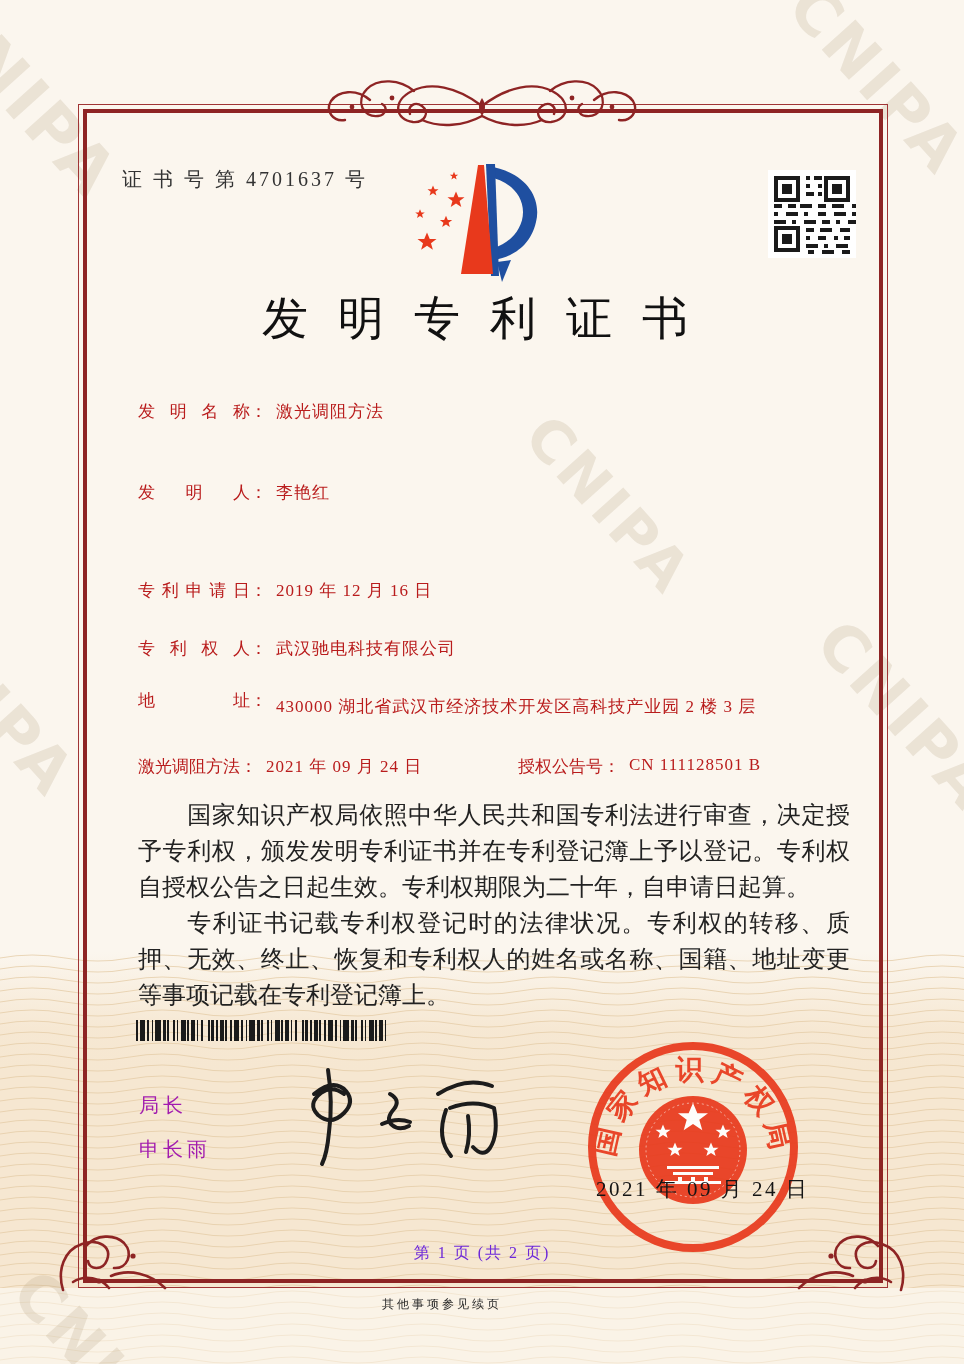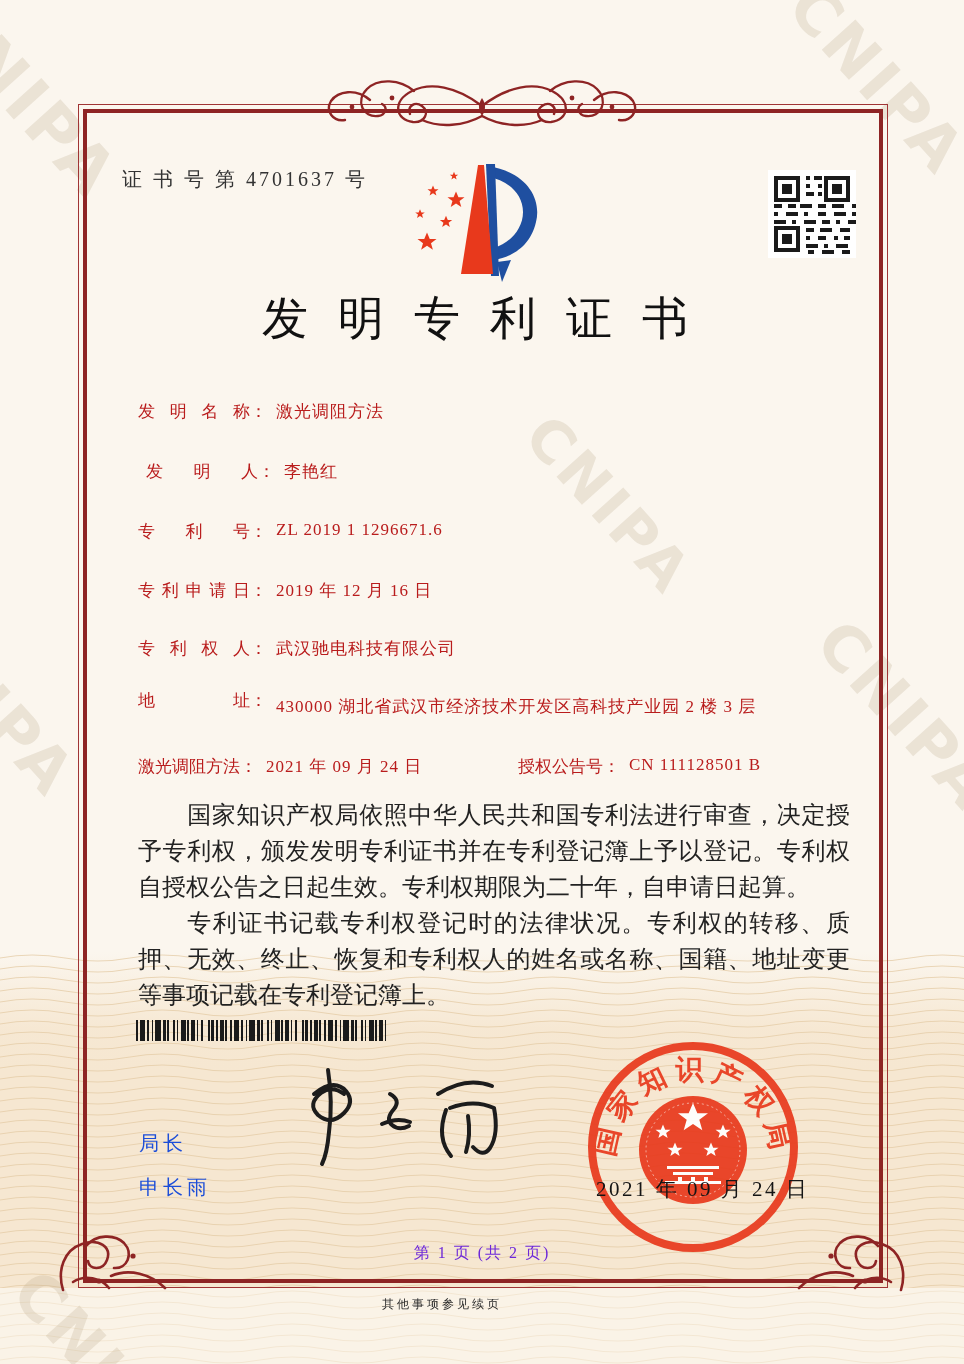--- a/index.html
+++ b/index.html
@@ -47,21 +47,21 @@
   .fval{margin-left:9px; vertical-align:top; letter-spacing:1px;}
   .fval.wide{display:inline-block; width:600px; line-height:35px;}
   .grant-col2{position:absolute; left:380px; top:0;}
   
   .body-text{position:absolute; left:138px; top:797px; width:712px; z-index:3;
     font-size:24px; line-height:36px; color:#222; text-align:justify;}
   .body-text p{margin:0; text-indent:2.05em;}
   
   .barcode{position:absolute; left:135px; top:1020px; z-index:3;}
   .director{position:absolute; left:139px; z-index:3; font-size:20px; letter-spacing:4px;
-    font-family:"Liberation Sans","DejaVu Sans",sans-serif; color:#1d4ed8;margin-top:38px;}
+    font-family:"Liberation Sans","DejaVu Sans",sans-serif; color:#a21caf;}
   .director.t1{top:1092px;} .director.t2{top:1136px;}
   .signature{position:absolute; left:262px; top:1064px; z-index:4;}
   .seal{position:absolute; left:586px; top:1040px; z-index:3;}
   .seal-date{position:absolute; left:596px; top:1175px; z-index:4;
     font-size:21px; letter-spacing:2.5px; color:#151515;}
   .page-info{position:absolute; left:0; top:1243px; width:964px; z-index:3;
     text-align:center; font-size:16px; letter-spacing:2px; color:#6d28d9;}
   .cont-note{position:absolute; left:0; top:1296px; width:884px; z-index:3;
     text-align:center; font-size:12px; letter-spacing:3px; color:#2a2a2a;}
 </style>
@@ -178,25 +178,22 @@
       <path d="M6,52 h12 m6,0 h4 m8,0 h12 m6,0 h8 m6,0 h4 m8,0 h8"></path>
       <path d="M38,60 h8 m6,0 h12 m8,0 h10 M38,68 h4 m8,0 h8 m8,0 h4 m6,0 h6 M38,76 h12 m6,0 h4 m8,0 h12 M40,82 h6 m8,0 h12 m8,0 h8"></path>
     </g>
   </svg>
 
   <div class="title">发明专利证书</div>
 
   <div class="row" style="top:400px;">
     <span class="flabel">发明名称</span><span class="colon">：</span><span class="fval">激光调阻方法</span>
   </div>
-  <div class="row" style="top:460px;margin-left:8px;">
+  <div class="row" style="top:481px;">
     <span class="flabel">发明人</span><span class="colon">：</span><span class="fval">李艳红</span>
-  </div>
-  <div class="row" style="top:520px;">
-    <span class="flabel">专利号</span><span class="colon">：</span><span class="fval">ZL 2019 1 1296671.6</span>
   </div>
   <div class="row" style="top:579px;">
     <span class="flabel">专利申请日</span><span class="colon">：</span><span class="fval">2019 年 12 月 16 日</span>
   </div>
   <div class="row" style="top:637px;">
     <span class="flabel">专利权人</span><span class="colon">：</span><span class="fval">武汉驰电科技有限公司</span>
   </div>
   <div class="row" style="top:689px;">
     <span class="flabel">地址</span><span class="colon">：</span><span class="fval wide">430000 湖北省武汉市经济技术开发区高科技产业园 2 楼 3 层</span>
   </div>

